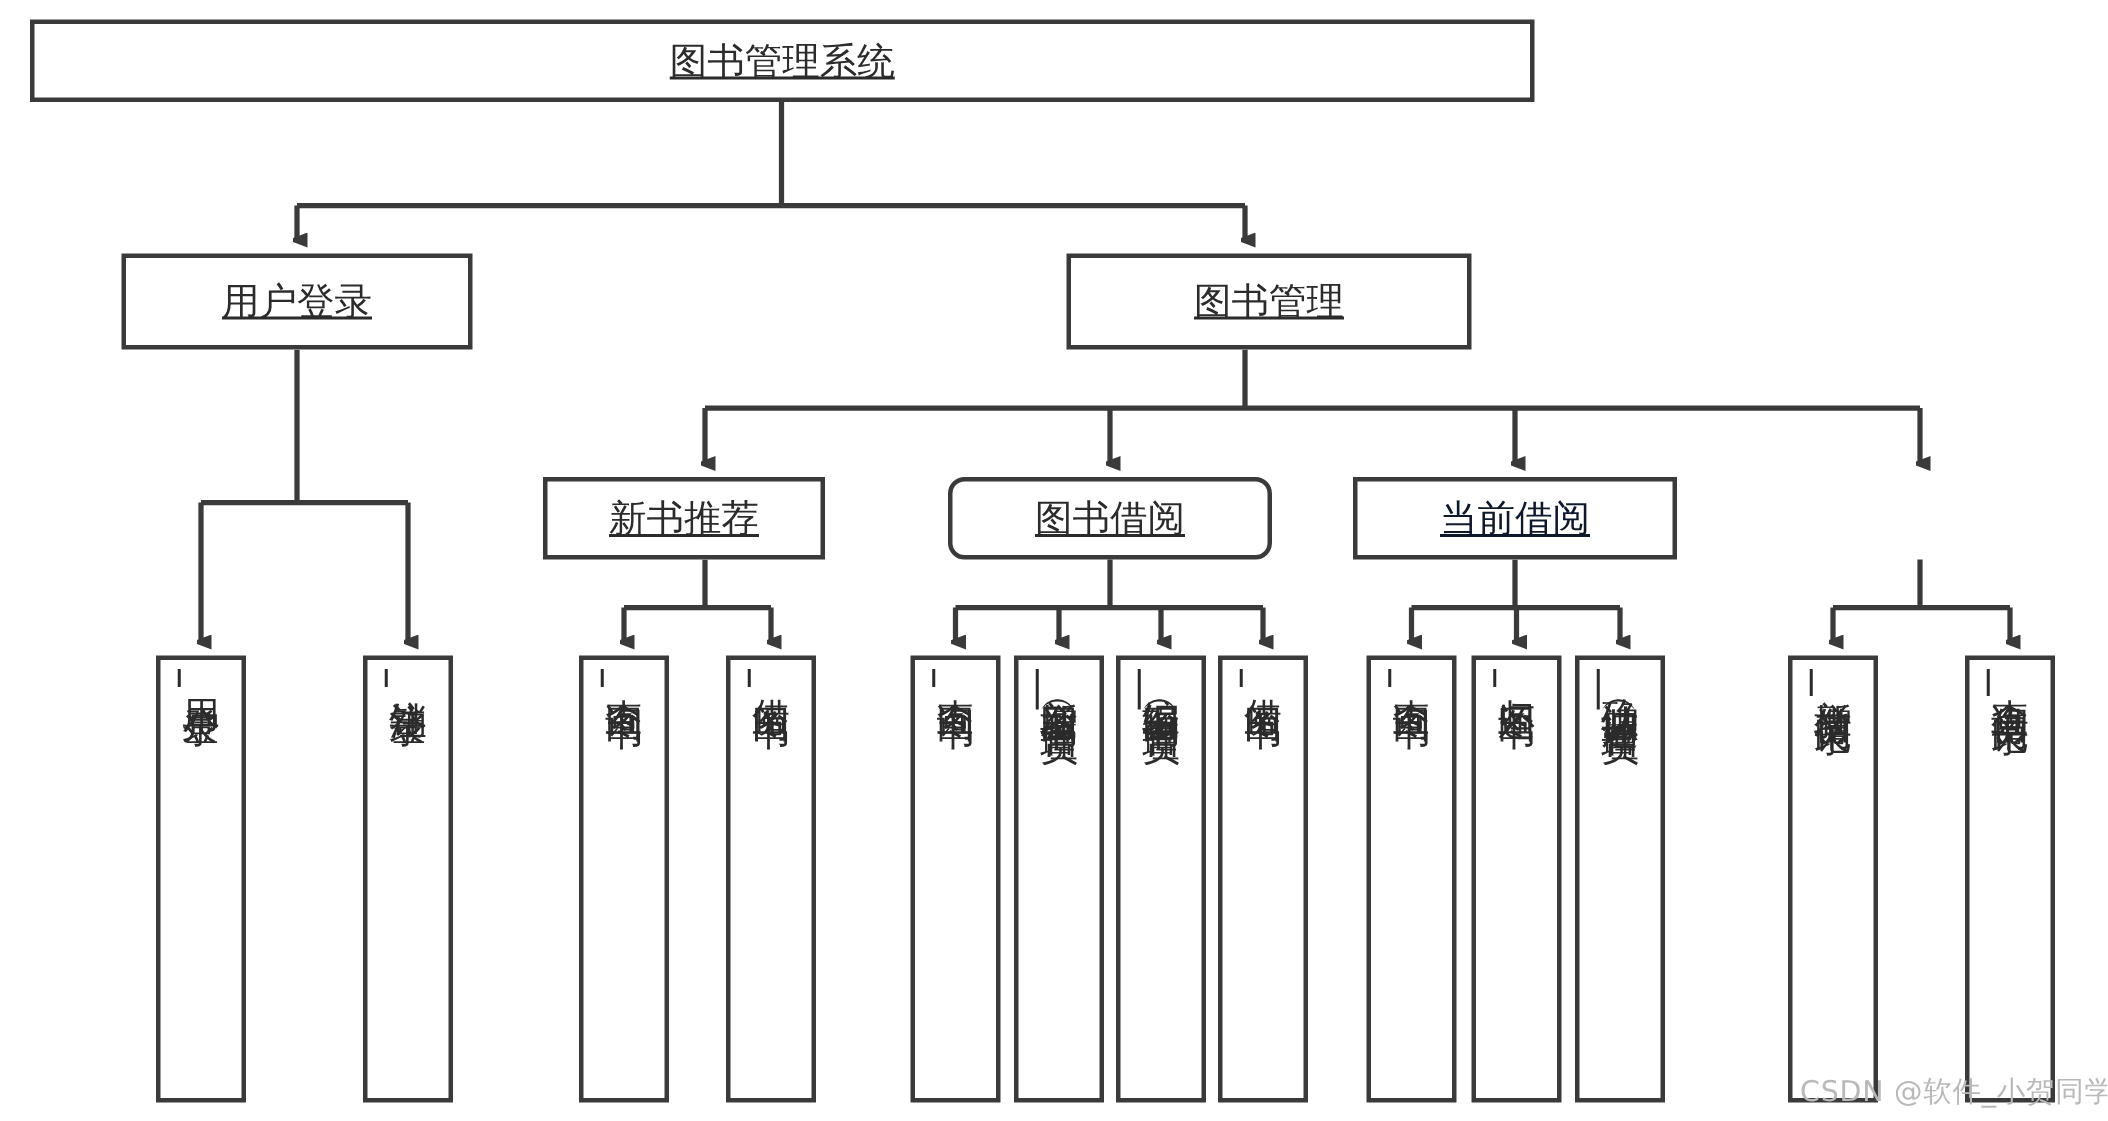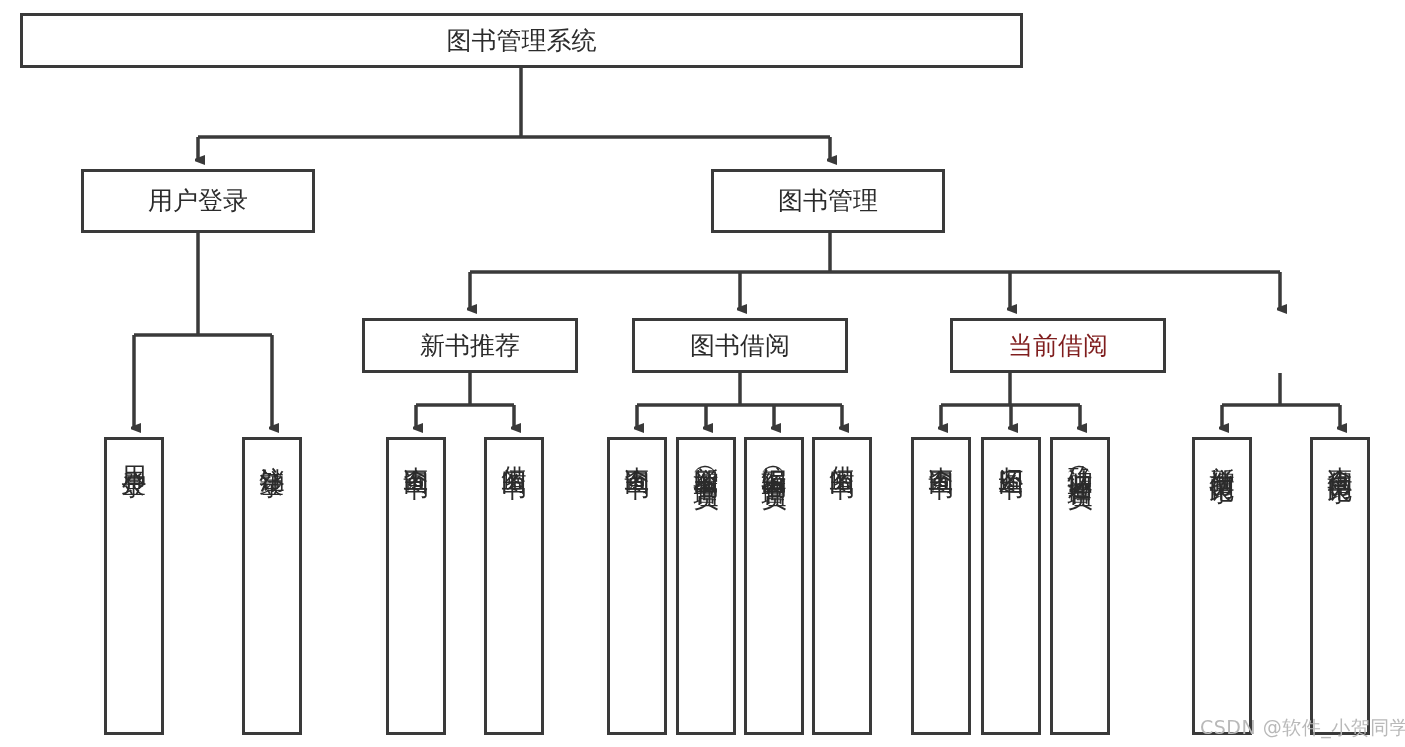--- a/index.html
+++ b/index.html
@@ -33,20 +33,21 @@
     display: flex;
     align-items: center;
     justify-content: center;
     color: #2b2b2b;
   }
   .node .lbl {
     display: block;
     text-align: center;
     line-height: 1.25;
     white-space: nowrap;
+    text-decoration: underline;
   }
   .node.horiz .lbl {
     font-size: 25px;
   }
   .node.root .lbl {
     font-size: 25px;
   }
   .node.vert {
     align-items: flex-start;
     justify-content: center;
@@ -123,31 +124,31 @@
     </g>
   </svg>
 
   <div class="node root" id="node-root" style="left: 20px; top: 13px; width: 1003px; height: 55px; border-color: rgb(58, 58, 58); background: rgb(255, 255, 255); color: rgb(43, 43, 43);">
     <span class="lbl">图书管理系统</span>
   </div>
 
   <div class="node horiz" id="node-l2-0" style="left: 81px; top: 169px; width: 234px; height: 64px; border-color: rgb(58, 58, 58); background: rgb(255, 255, 255); color: rgb(43, 43, 43);">
     <span class="lbl">用户登录</span>
   </div>
-  <div class="node horiz" id="node-l2-1" style="left: 711px; top: 169px; width: 234px; height: 64px; border-color: rgb(58, 58, 58); background: rgb(255, 255, 255); color: rgb(43, 43, 43);">
+  <div class="node horiz" id="node-l2-1" style="left: 711px; top: 169px; width: 270px; height: 64px; border-color: rgb(58, 58, 58); background: rgb(255, 255, 255); color: rgb(43, 43, 43);">
     <span class="lbl">图书管理</span>
   </div>
 
-  <div class="node horiz" id="node-l3-0" style="left: 362px; top: 318px; width: 216px; height: 55px; border-color: rgb(58, 58, 58); background: rgb(255, 255, 255); color: rgb(43, 43, 43);">
+  <div class="node horiz" id="node-l3-0" style="left: 362px; top: 318px; width: 188px; height: 55px; border-color: rgb(58, 58, 58); background: rgb(255, 255, 255); color: rgb(43, 43, 43);">
     <span class="lbl">新书推荐</span>
   </div>
-  <div class="node horiz" id="node-l3-1" style="left: 632px; top: 318px; width: 216px; height: 55px; border-color: rgb(58, 58, 58); background: rgb(255, 255, 255); color: rgb(43, 43, 43);">
+  <div class="node horiz" id="node-l3-1" style="left: 632px; top: 318px; width: 216px; height: 55px; border-color: rgb(58, 58, 58); background: rgb(255, 255, 255); color: rgb(43, 43, 43); border-radius: 11px;">
     <span class="lbl">图书借阅</span>
   </div>
-  <div class="node horiz" id="node-l3-2" style="left: 902px; top: 318px; width: 216px; height: 55px; border-color: rgb(58, 58, 58); background: rgb(255, 255, 255); color: #7f1d1d; margin-left: 48px;">
+  <div class="node horiz" id="node-l3-2" style="left: 902px; top: 318px; width: 216px; height: 55px; border-color: rgb(58, 58, 58); background: rgb(255, 255, 255); color: #0f172a;">
     <span class="lbl">当前借阅</span>
   </div>
 
   <div class="node vert" id="node-leaf-0" style="left: 104px; top: 437px; width: 60px; height: 298px; border-color: rgb(58, 58, 58); background: rgb(255, 255, 255); color: rgb(43, 43, 43);">
     <span class="lbl">用户登录</span>
   </div>
   <div class="node vert" id="node-leaf-1" style="left: 242px; top: 437px; width: 60px; height: 298px; border-color: rgb(58, 58, 58); background: rgb(255, 255, 255); color: rgb(43, 43, 43);">
     <span class="lbl">注销登录</span>
   </div>
   <div class="node vert" id="node-leaf-2" style="left: 386px; top: 437px; width: 60px; height: 298px; border-color: rgb(58, 58, 58); background: rgb(255, 255, 255); color: rgb(43, 43, 43);">

